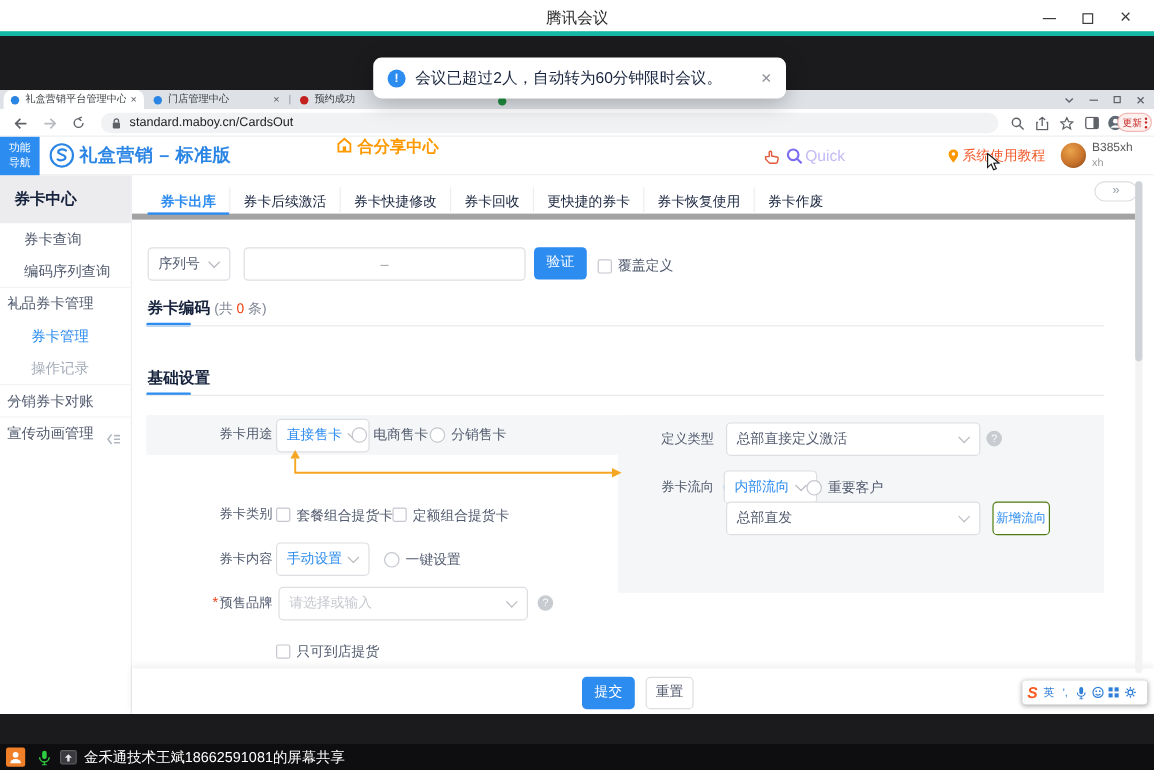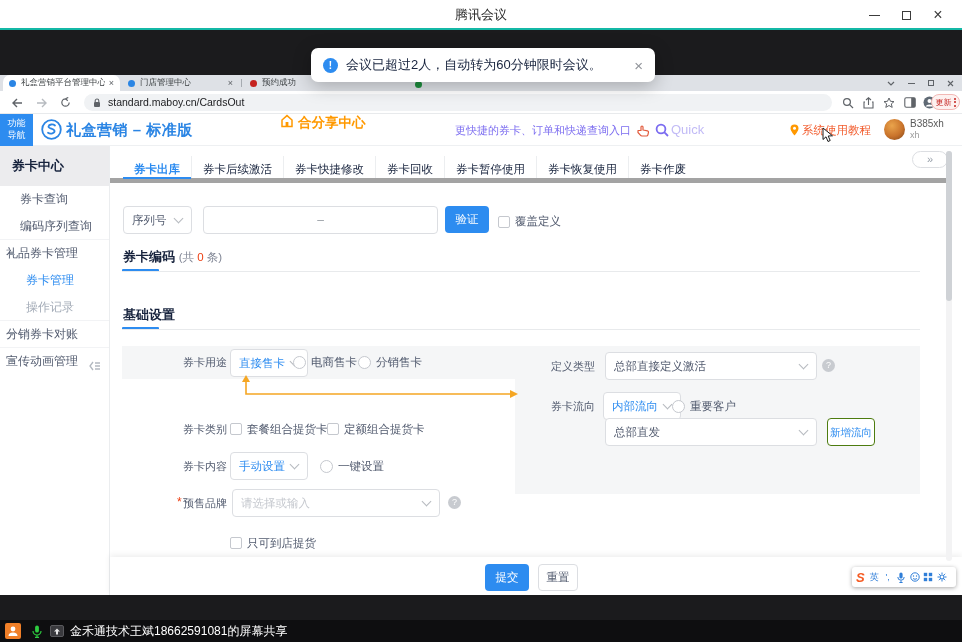--- a/index.html
+++ b/index.html
@@ -1,21 +1,21 @@
 <!DOCTYPE html>
 <html><head>
 <meta charset="utf-8">
 <style>
 *{margin:0;padding:0;box-sizing:border-box}
 html,body{background:#555}
 body{font-family:"Liberation Sans","DejaVu Sans",sans-serif;-webkit-font-smoothing:antialiased}
 .stage{position:relative;width:962px;height:642px;background:#1c1c1e;overflow:hidden;margin:0 auto}
 
 
-.titlebar{position:absolute;top:0;left:0;right:0;height:30px;background:#fff;border-bottom:2px solid #14b8a6;z-index:40}
+.titlebar{position:absolute;top:0;left:0;right:0;height:30px;background:#fff;border-bottom:4px solid #14b8a6;z-index:40}
 .mtitle{position:absolute;left:0;right:0;top:0;line-height:30px;text-align:center;font-size:13px;color:#2b2b2b}
 .winbtns{position:absolute;right:8px;top:0;height:30px;display:flex;align-items:center;z-index:2}
 .wbtn{width:32px;height:30px;display:flex;align-items:center;justify-content:center;cursor:default}
 .min-glyph{width:11px;border-top:1.6px solid #3c3c3c}
 .max-glyph{width:9px;height:9px;border:1.4px solid #3c3c3c}
 .x-glyph{font-size:16px;color:#3c3c3c;line-height:1}
 
 
 .screen{position:absolute;top:30px;left:0;width:962px;height:590px;background:#1b1b1d}
 
@@ -258,21 +258,20 @@
               </svg>
           </span>
           <span class="brand">礼盒营销 – 标准版</span>
           <div class="sharecenter">
             <svg width="14" height="14" viewBox="0 0 14 14">
                 <path d="M2,6 L7,1.6 L12,6 V12.4 H2 Z" fill="none" stroke="#ff9900" stroke-width="1.5"></path>
                 <rect x="5.6" y="8" width="2.8" height="4.4" fill="#ff9900"></rect>
               </svg>
             <span class="t">合分享中心</span>
           </div>
-          <span class="quicktip">更快捷的券卡、订单和快递查询入口</span>
           <span style="position:absolute;left:636px;top:9px">
             <svg width="14" height="14" viewBox="0 0 14 14">
                 <path d="M2,7.5 H5 V4 a1,1 0 0 1 2,0 V7 l4.5,0.8 a1.3,1.3 0 0 1 1,1.4 l-0.6,2.6 a1.5,1.5 0 0 1 -1.5,1.2 H6 a2,2 0 0 1 -1.6,-0.9 L2,9.5 Z" fill="none" stroke="#e25a3c" stroke-width="1.2" stroke-linejoin="round"></path>
               </svg>
           </span>
           <span style="position:absolute;left:655px;top:9px">
             <svg width="14" height="14" viewBox="0 0 14 14">
                 <circle cx="6" cy="6" r="4.4" fill="none" stroke="#7b6cf0" stroke-width="1.8"></circle>
                 <path d="M9.2,9.2 L13,13" stroke="#7b6cf0" stroke-width="1.8"></path>
               </svg>
@@ -307,21 +306,21 @@
           </span>
         </div>
 
         <div class="content">
 
           <div class="mtabs">
             <span class="mtab active">券卡出库</span>
             <span class="mtab">券卡后续激活</span>
             <span class="mtab">券卡快捷修改</span>
             <span class="mtab">券卡回收</span>
-            <span class="mtab">券卡暂停使用</span>
+            <span class="mtab">更快捷的券卡</span>
             <span class="mtab">券卡恢复使用</span>
             <span class="mtab">券卡作废</span>
           </div>
           <span class="xpill">»</span>
 
           <div class="sel" style="left:13px;top:60px;width:69px"><span>序列号</span></div>
           <div class="inp" style="left:93px;top:60px;width:235px"><span>–</span></div>
           <div class="btn-blue" style="left:335px;top:60px;width:44px">验证</div>
           <div class="opt" style="left:388px;top:68px">
             <span class="cbx"></span>

